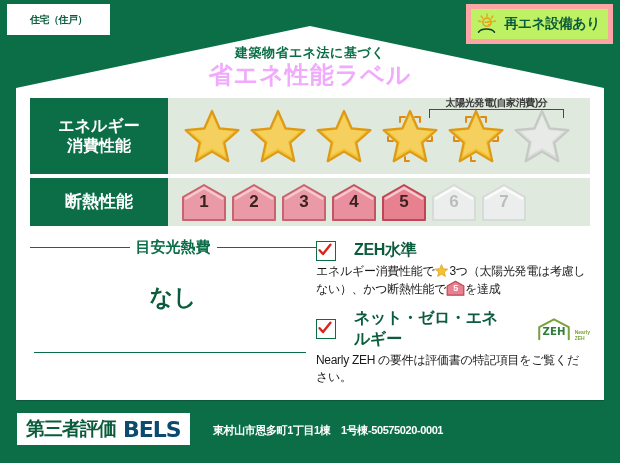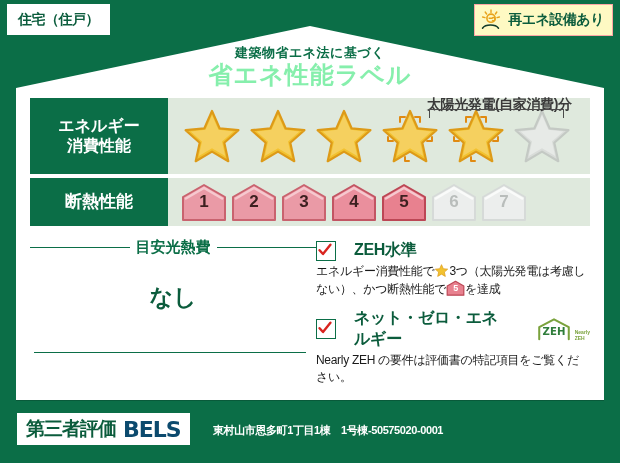--- a/index.html
+++ b/index.html
@@ -9,27 +9,27 @@
     font-family:"Liberation Sans","DejaVu Sans",sans-serif;
     -webkit-font-smoothing:none;
   }
   .label-root{position:relative;width:620px;height:463px;background:#0b6e47;}
 
   
   .cat-tag{
     position:absolute;left:6px;top:3px;width:103px;height:31px;
     background:#ffffff;border:1px solid #0b6e47;
     display:flex;align-items:center;justify-content:center;
-    color:#0b5c3c;font-size:14px;font-weight:bold;letter-spacing:-0.5px;
+    color:#0b5c3c;font-size:10px;font-weight:bold;letter-spacing:-0.5px;
     z-index:6;
   }
   
   .renew-badge{
     position:absolute;right:7px;top:4px;height:30px;
-    background:#fef9c3;border:1px solid #fca5a5;
+    background:#bef264;border:5px solid #fca5a5;
     display:flex;align-items:center;gap:4px;padding:0 8px 0 5px;
     z-index:6;
   }
   .renew-badge .txt{color:#0b5c3c;font-size:14px;font-weight:bold;letter-spacing:-0.5px;}
   .sun-ic{width:24px;height:22px;display:block;}
 
   
   .card{
     position:absolute;left:16px;top:26px;width:588px;height:374px;
     filter:drop-shadow(0 1px 0 rgba(0,0,0,.18));
@@ -40,21 +40,21 @@
     clip-path:polygon(0 62px, 50% 0, 100% 62px, 100% 100%, 0 100%);
   }
   .card-inner{position:absolute;inset:0;}
 
   .title-sub{
     position:absolute;top:18px;left:0;width:100%;text-align:center;
     color:#0b6e47;font-size:13px;font-weight:bold;letter-spacing:0.5px;
   }
   .title-main{
     position:absolute;top:33px;left:0;width:100%;text-align:center;
-    color:#86efac;font-size:24px;font-weight:bold;letter-spacing:1px;
+    color:#f0abfc;font-size:24px;font-weight:bold;letter-spacing:1px;
   }
 
   
   .row{position:absolute;left:14px;width:560px;display:flex;align-items:stretch;}
   .row-energy{top:72px;height:76px;}
   .row-insul{top:152px;height:48px;}
 
   .row-head{
     width:138px;background:#0b6e47;color:#ffffff;
     display:flex;align-items:center;justify-content:center;
@@ -69,21 +69,21 @@
 
   
   .stars{display:flex;align-items:center;gap:2px;padding-left:12px;}
   .star-wrap{position:relative;width:64px;height:62px;}
   .star-svg{width:64px;height:62px;display:block;}
 
   
   .solar-annot{position:absolute;left:259px;top:-2px;width:139px;height:26px;}
   .solar-annot .sa-text{
     position:absolute;top:0;left:0;width:100%;text-align:center;
-    font-size:14px;font-weight:bold;color:#3a3a3a;letter-spacing:-0.4px;white-space:nowrap;
+    font-size:10px;font-weight:bold;color:#3a3a3a;letter-spacing:-0.4px;white-space:nowrap;
   }
   .solar-annot .sa-bracket{
     position:absolute;top:13px;left:2px;right:2px;height:8px;
     border:1.4px solid #4a4a4a;border-top:1.4px solid #4a4a4a;border-bottom:none;
   }
 
   
   .ins-badges{display:flex;align-items:center;gap:2px;padding-left:12px;}
   .ins-b{position:relative;width:48px;height:38px;}
   .ins-b svg{display:block;width:48px;height:38px;}

